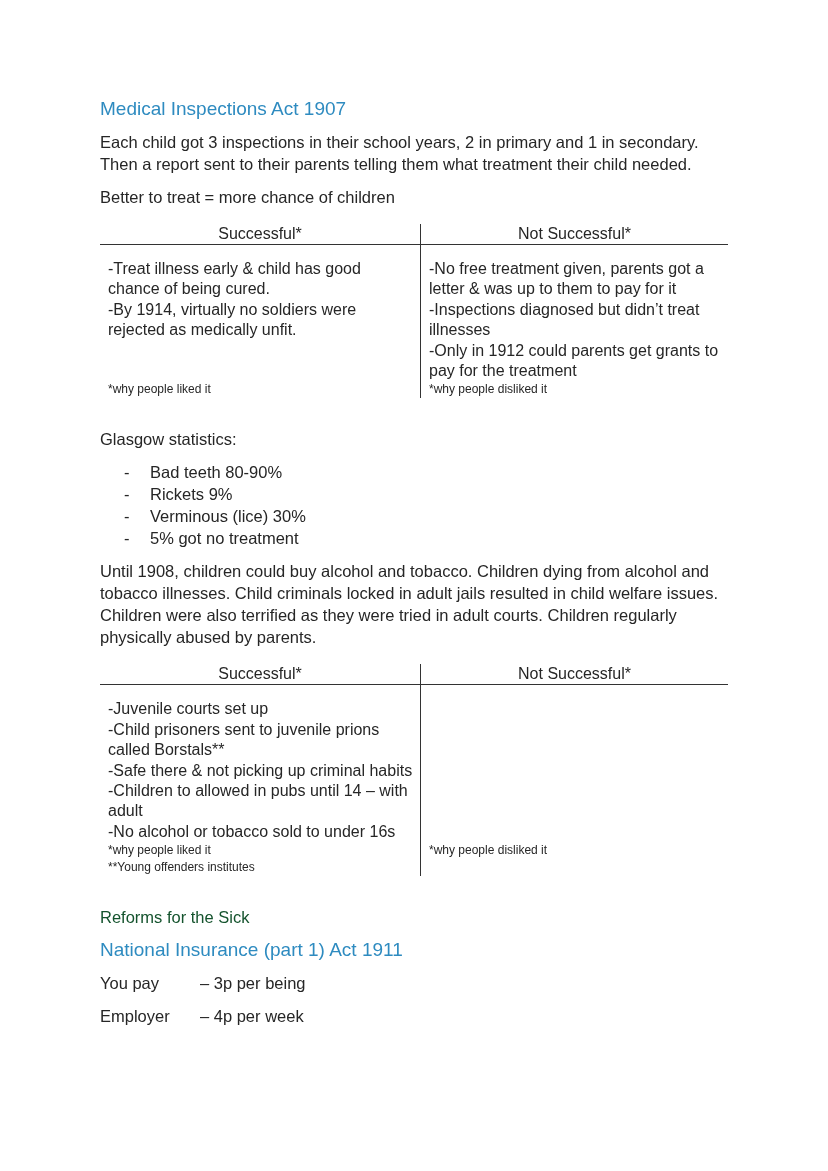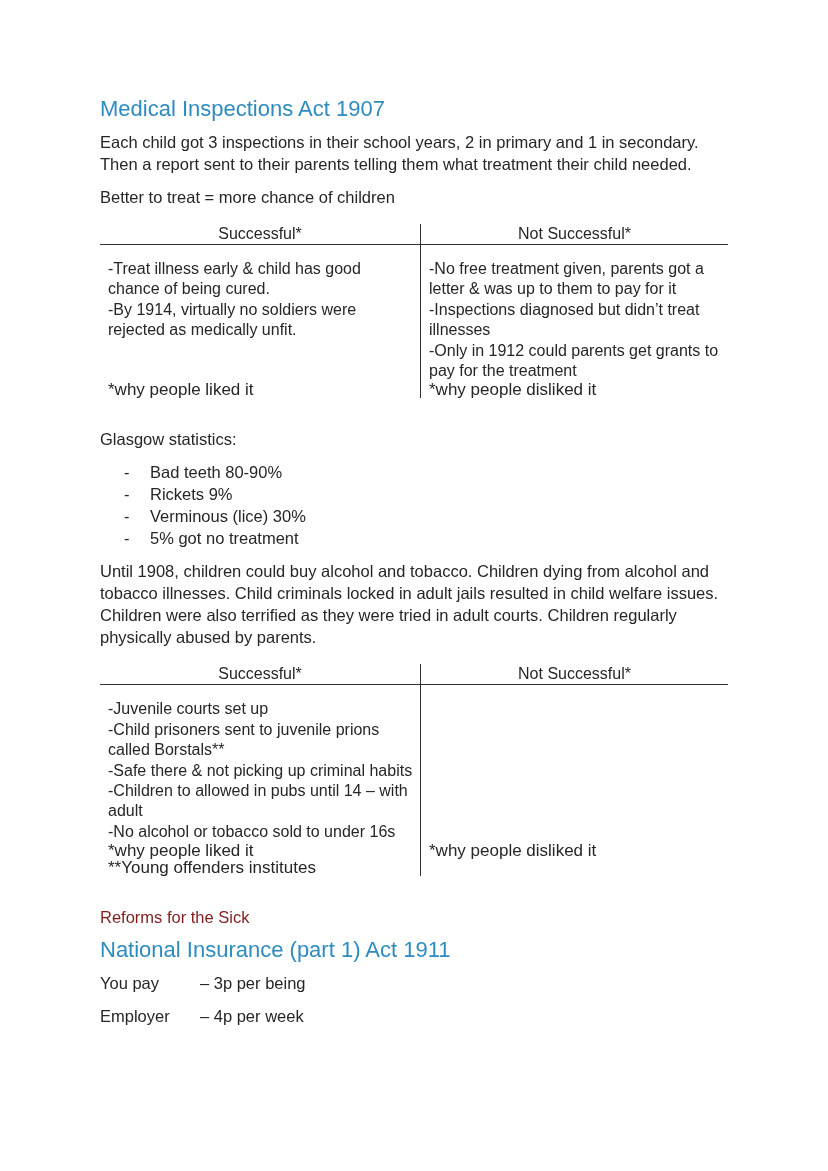--- a/index.html
+++ b/index.html
@@ -2,28 +2,28 @@
 <html><head>
   <meta charset="utf-8">
   <style>
     html, body { margin: 0; padding: 0; background: #ffffff; }
     body {
       width: 828px; height: 1171px; position: relative; overflow: hidden;
       font-family: "Liberation Sans", "DejaVu Sans", sans-serif;
       color: #262626;
     }
     .page { position: absolute; left: 100px; top: 98px; width: 628px; }
-    .h-blue { color: #2e8bc0; font-size: 22px; line-height: 22px; margin: 0 0 11px 0; font-weight: normal; }
-    .h-red { color: #7f1d1d; font-size: 16.5px; line-height: 22px; margin: 0 0 11px 0; font-weight: normal; }
+    .h-blue { color: #2e8bc0; font-size: 19px; line-height: 22px; margin: 0 0 11px 0; font-weight: normal; }
+    .h-red { color: #14532d; font-size: 16.5px; line-height: 22px; margin: 0 0 11px 0; font-weight: normal; }
     .p { font-size: 16.5px; line-height: 22px; margin: 0 0 11px 0; }
     table.cmp { width: 628px; border-collapse: collapse; font-size: 16px; margin-top: 16px; }
     table.cmp th { font-weight: normal; text-align: center; font-size: 16px; line-height: 20px; padding: 0 0 0 0; border-bottom: 1.5px solid #333; }
     table.cmp td { vertical-align: top; line-height: 20.4px; padding: 14px 6px 0 8px; }
     table.cmp th.c1, table.cmp td.c1 { width: 306px; border-right: 1.5px solid #333; }
-    .small { font-size: 17px; line-height: 17px; }
+    .small { font-size: 12px; line-height: 17px; }
     .row-item { display: block; }
     .gap-table { margin-bottom: 30px; }
     ul.stats { list-style: none; margin: 0 0 11px 0; padding: 0; }
     ul.stats li { font-size: 16.5px; line-height: 22px; display: flex; }
     ul.stats li .dash { width: 50px; padding-left: 24px; box-sizing: border-box; }
     .pay { display: flex; font-size: 16.5px; line-height: 22px; margin-bottom: 11px; }
     .pay .lbl { width: 100px; }
   </style>
 </head>
 <body>

